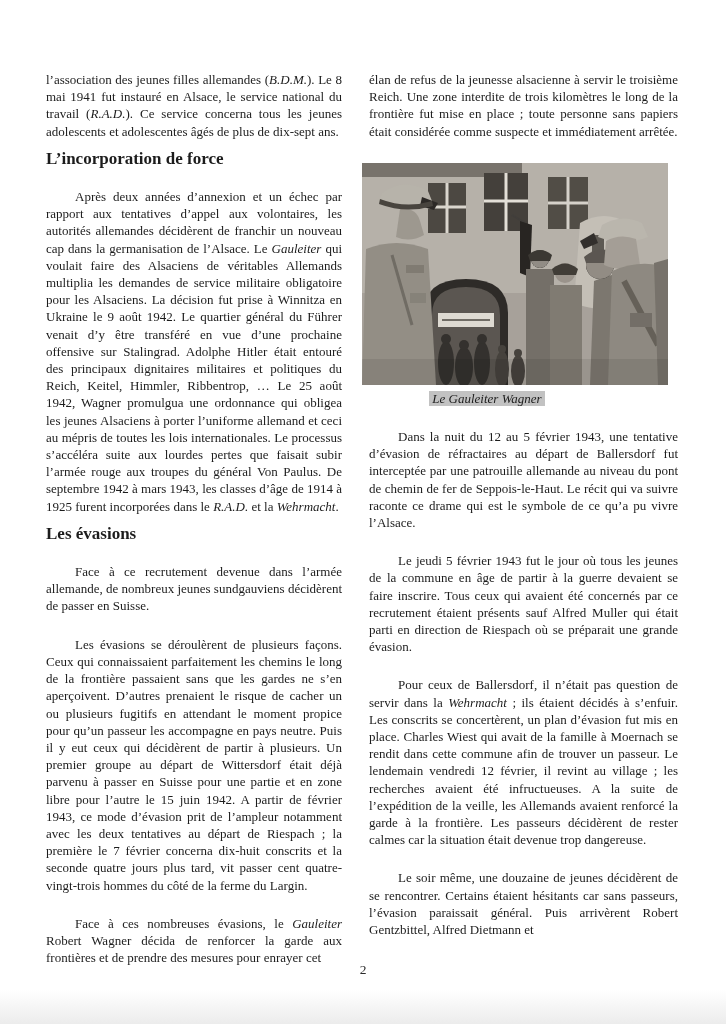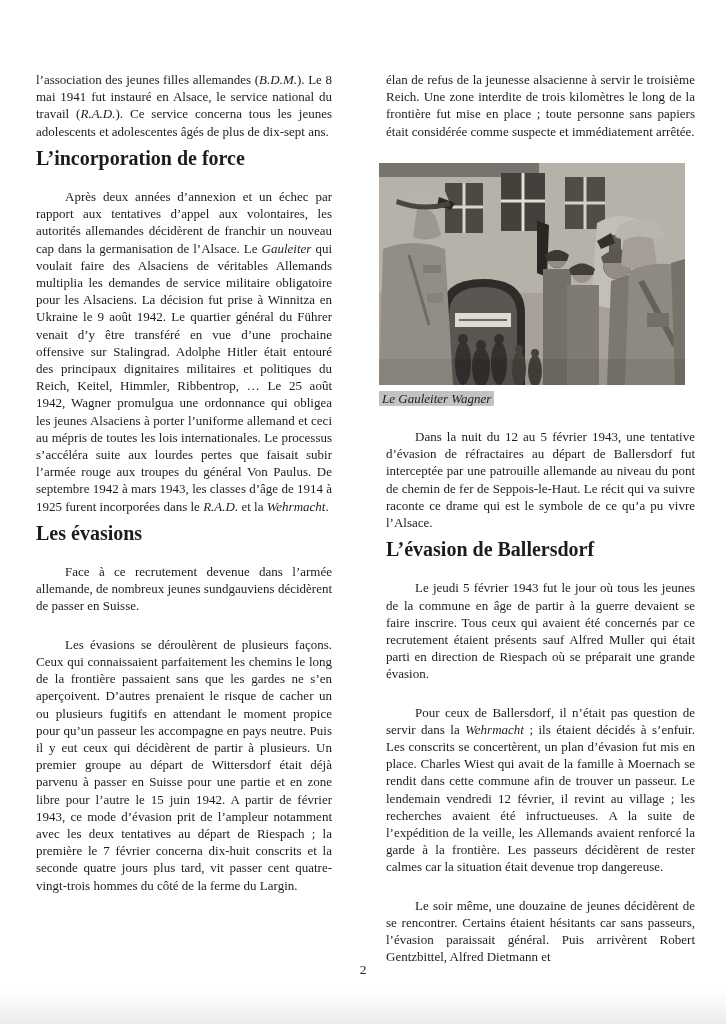--- a/index.html
+++ b/index.html
@@ -10,33 +10,33 @@
     overflow:hidden;
     font-family:"Liberation Serif", serif;
     color:#1c1c1c;
   }
   .col{
     position:absolute;top:71px;
     text-align:justify;
     font-size:13px;line-height:17.2px;
     -webkit-hyphens:none;hyphens:none;
   }
-  .col-left{left:36px;width:296px;}
-  .col-right{left:386px;width:309px;}
+  .col-left{left:46px;width:296px;}
+  .col-right{left:369px;width:309px;}
   .col p{margin:0 0 8.5px 0;}
   .col p.indent{text-indent:29px;margin-top:21px;}
   .heading{
-    font-weight:bold;font-size:20px;
+    font-weight:bold;font-size:17px;
     margin:10px 0 10px 0;text-align:left;
   }
   i{font-style:italic;}
   .figure{
     margin:23px 0 15px -7px;
     width:250px;
-    text-align:left;
+    text-align:center;
   }
   .figure svg{display:block;}
   .caption{margin-top:5px;text-indent:0;}
   .caption span{
     background:#c2c2c2;
     font-style:italic;
     font-size:13px;
     padding:0 3px;
   }
   .page-number{
@@ -53,20 +53,21 @@
 
 <div class="page">
 
   <div class="col col-left" id="col-left">
       <p class=""><span>l’association des jeunes filles allemandes (</span><i>B.D.M.</i><span>). Le 8 mai 1941 fut instauré en Alsace, le service national du travail (</span><i>R.A.D.</i><span>). Ce service concerna tous les jeunes adolescents et adolescentes âgés de plus de dix-sept ans.</span></p>
       <div class="heading">L’incorporation de force</div>
       <p class="indent"><span>Après deux années d’annexion et un échec par rapport aux tentatives d’appel aux volontaires, les autorités allemandes décidèrent de franchir un nouveau cap dans la germanisation de l’Alsace. Le </span><i>Gauleiter</i><span> qui voulait faire des Alsaciens de véritables Allemands multiplia les demandes de service militaire obligatoire pour les Alsaciens.  La décision fut prise à Winnitza en Ukraine le 9 août 1942. Le quartier général du Führer venait d’y être transféré en vue d’une prochaine offensive sur Stalingrad. Adolphe Hitler était entouré des principaux dignitaires militaires et politiques du Reich, Keitel, Himmler, Ribbentrop, … Le 25 août 1942, Wagner promulgua une ordonnance qui obligea les jeunes Alsaciens à porter l’uniforme allemand et ceci au mépris de toutes les lois internationales. Le processus s’accéléra suite aux lourdes pertes que faisait subir l’armée rouge aux troupes du général Von Paulus. De septembre 1942 à mars 1943, les classes d’âge de 1914 à 1925 furent incorporées dans le </span><i>R.A.D.</i><span> et la </span><i>Wehrmacht</i><span>.</span></p>
       <div class="heading">Les évasions</div>
       <p class="indent"><span>Face à ce recrutement devenue dans l’armée allemande, de nombreux jeunes sundgauviens décidèrent de passer en Suisse.</span></p>
       <p class="indent"><span>Les évasions se déroulèrent de plusieurs façons. Ceux qui connaissaient parfaitement les chemins le long de la frontière passaient sans que les gardes ne s’en aperçoivent. D’autres prenaient le risque de cacher un ou plusieurs fugitifs en attendant le moment propice pour qu’un passeur les accompagne en pays neutre. Puis il y eut ceux qui décidèrent de partir à plusieurs. Un premier groupe au départ de Wittersdorf était déjà parvenu à passer en Suisse pour une partie et en zone libre pour l’autre le 15 juin 1942. A partir de février 1943, ce mode d’évasion prit de l’ampleur notamment avec les deux tentatives au départ de Riespach ; la première le 7 février concerna dix-huit conscrits et la seconde quatre jours plus tard, vit passer cent quatre-vingt-trois hommes du côté de la ferme du Largin.</span></p>
+      <p class="indent"><span>Face à ces nombreuses évasions, le </span><i>Gauleiter</i><span> Robert Wagner décida de renforcer la garde aux frontières et de prendre des mesures pour enrayer cet</span></p>
     </div>
 
   <div class="col col-right">
     <div id="col-right-top">
         <p class=""><span>élan de refus de la jeunesse alsacienne à servir le troisième Reich. Une zone interdite de trois kilomètres le long de la frontière fut mise en place ; toute personne sans papiers était considérée comme suspecte et immédiatement arrêtée.</span></p>
       </div>
 
     <div class="figure">
       <svg width="306" height="222" viewBox="0 0 306 222" aria-hidden="true">
 
@@ -150,21 +151,20 @@
         <rect x="0" y="0" width="306" height="222" fill="#ffffff" opacity="0.04"></rect>
         <rect x="0" y="196" width="306" height="26" fill="#000000" opacity="0.08"></rect>
       </svg>
       <div class="caption">
         <span>Le Gauleiter Wagner</span>
       </div>
     </div>
 
     <div id="col-right-bottom">
         <p class="indent"><span>Dans la nuit du 12 au 5 février 1943, une tentative d’évasion de réfractaires au départ de Ballersdorf fut interceptée par une patrouille allemande au niveau du pont de chemin de fer de Seppois-le-Haut. Le récit qui va suivre raconte ce drame qui est le symbole de ce qu’a pu vivre l’Alsace.</span></p>
-        <div class="heading">L’évasion de Ballersdorf</div>
         <p class="indent"><span>Le jeudi 5 février 1943 fut le jour où tous les jeunes de la commune en âge de partir à la guerre devaient se faire inscrire. Tous ceux qui avaient été concernés par ce recrutement étaient présents sauf Alfred Muller qui était parti en direction de Riespach où se préparait une grande évasion.</span></p>
         <p class="indent"><span>Pour ceux de Ballersdorf, il n’était pas question de servir dans la </span><i>Wehrmacht</i><span> ; ils étaient décidés à s’enfuir. Les conscrits se concertèrent, un plan d’évasion fut mis en place. Charles Wiest qui avait de la famille à Moernach se rendit dans cette commune afin de trouver un passeur. Le lendemain vendredi 12 février, il revint au village ; les recherches avaient été infructueuses. A la suite de l’expédition de la veille, les Allemands avaient renforcé la garde à la frontière. Les passeurs décidèrent de rester calmes car la situation était devenue trop dangereuse.</span></p>
         <p class="indent"><span>Le soir même, une douzaine de jeunes décidèrent de se rencontrer. Certains étaient hésitants car sans passeurs, l’évasion paraissait général. Puis arrivèrent Robert Gentzbittel, Alfred Dietmann et</span></p>
       </div>
   </div>
 
   <div class="page-number">2</div>
   <div class="bottom-shade"></div>
 </div>
 

